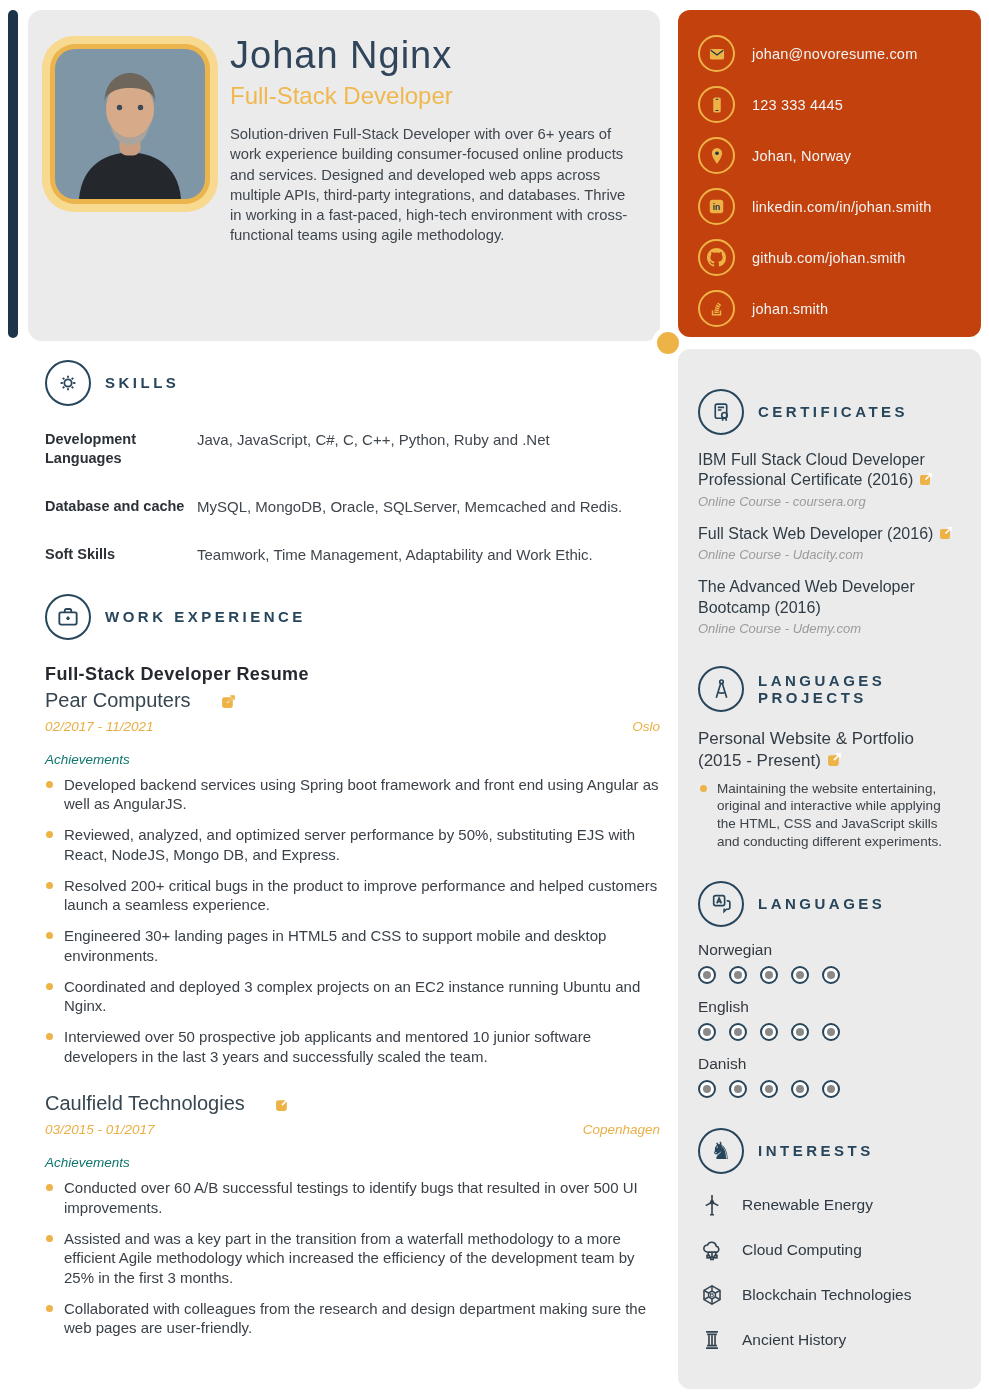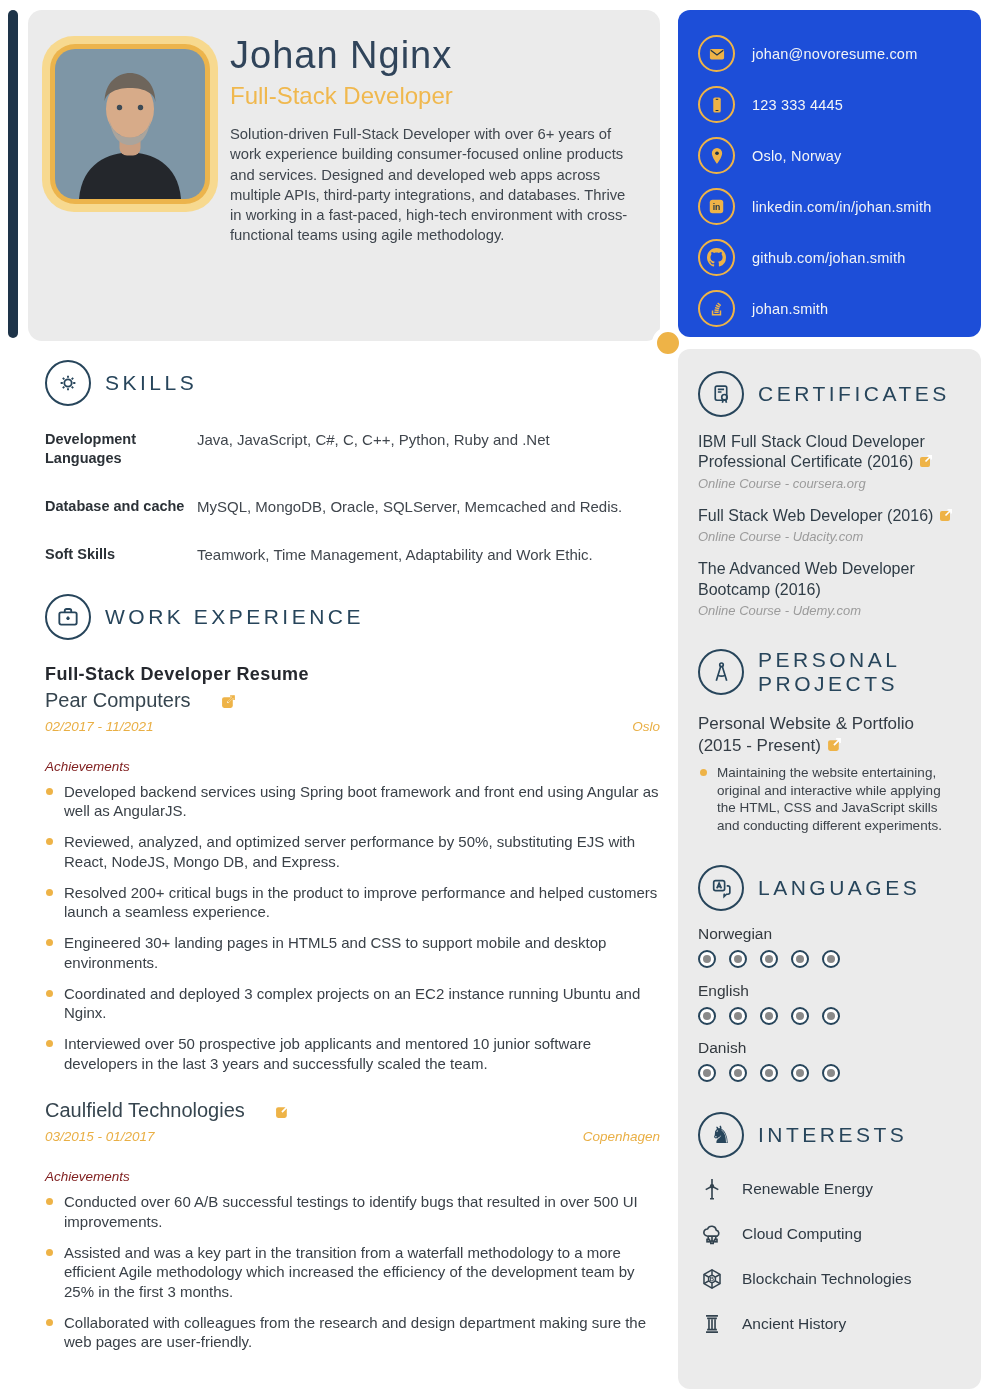--- a/index.html
+++ b/index.html
@@ -31,73 +31,73 @@
   .headline { position:absolute; left:202px; top:24px; width:408px; }
   .name { font-size:38px; font-weight:400; color:#30445a; letter-spacing:1px; }
   .job-title-header { font-size:24px; color:#f0b84e; margin-top:5px; font-weight:400; }
   .summary {
     margin-top:14px; font-size:14.8px; line-height:1.37; color:#3f464e; width:400px;
   }
 
   
   .contact-card {
     position:absolute; left:678px; top:10px; width:303px; height:327px;
-    background:#1d4ed8; border-radius:12px; padding:18px 14px 0 20px;
+    background:#c2410c; border-radius:12px; padding:18px 14px 0 20px;
   }
   .contact-row { display:flex; align-items:center; height:51px; gap:17px; }
   .c-icon {
     width:37px; height:37px; min-width:37px; border:2px solid #eeb347; border-radius:50%;
     display:flex; align-items:center; justify-content:center;
   }
   .contact-text { color:#f3f5f6; font-size:14.5px; letter-spacing:.2px; }
 
   .connector-dot {
     position:absolute; left:652px; top:327px; width:32px; height:32px;
     background:#eeb347; border:5px solid #ffffff; border-radius:50%;
   }
 
   
   .sec-head { display:flex; align-items:center; gap:14px; }
   .sec-icon {
     width:46px; height:46px; min-width:46px; border:2.5px solid #27455b; border-radius:50%;
     display:flex; align-items:center; justify-content:center; color:#27455b;
   }
   .sec-title {
-    font-size:21px; font-weight:400; color:#27455b; letter-spacing:3.5px; line-height:1.15;
+    font-size:15px; font-weight:700; color:#27455b; letter-spacing:3.5px; line-height:1.15;
   }
 
   
   .main-col { position:absolute; left:45px; top:360px; width:615px; }
   .skills-table { margin-top:24px; }
   .skill-row { display:flex; margin-bottom:29px; }
   .skill-label { width:152px; min-width:152px; font-weight:bold; font-size:14.5px; color:#2b3137; line-height:1.3; }
   .skill-value { font-size:15px; color:#40464d; line-height:1.3; }
 
   .work-section { margin-top:6px; }
   .job { margin-top:24px; }
   .job + .job { margin-top:26px; }
   .job-title { font-size:18px; font-weight:bold; color:#25282e; letter-spacing:.4px; }
   .company-line { display:flex; align-items:center; gap:24px; margin-top:4px; }
   .company { font-size:20px; color:#36454f; }
   .job-meta { display:flex; justify-content:space-between; margin-top:7px; font-style:italic; font-size:13.5px; color:#e9af45; }
-  .achievements-label { margin-top:25px; font-style:italic; font-size:13.5px; color:#7f1d1d; }
+  .achievements-label { margin-top:18px; font-style:italic; font-size:13.5px; color:#0f766e; }
   ul.bullets { list-style:none; margin-top:8px; }
   ul.bullets li {
     position:relative; padding-left:19px; font-size:15px; color:#3a4148;
     line-height:1.3; margin-bottom:11.5px;
   }
   ul.bullets li::before {
     content:""; position:absolute; left:1px; top:6px; width:7px; height:7px;
     border-radius:50%; background:#eeb347;
   }
 
   
   .right-card {
     position:absolute; left:678px; top:349px; width:303px; height:1040px;
-    background:#ebebeb; border-radius:12px; padding:22px 20px;
+    background:#ebebeb; border-radius:12px; padding:40px 20px;
   }
   .r-section { margin-bottom:30px; }
   .cert-item { margin-top:15px; }
   .cert-title { font-size:16px; color:#2f3c46; line-height:1.28; display:inline; }
   .cert-sub { font-style:italic; font-size:13px; color:#9b9b9b; margin-top:3px; }
   .link-badge {
     display:inline-flex; vertical-align:baseline; margin-left:6px; position:relative; top:1px;
   }
 
   .project-item { margin-top:16px; }
@@ -177,21 +177,21 @@
       <span class="contact-text">123 333 4445</span>
     </div>
 
     <div class="contact-row">
       <span class="c-icon">
         <svg width="20" height="20" viewBox="0 0 24 24">
             <path d="M12 2.5 a6.2 6.2 0 0 1 6.2 6.2 C18.2 13.5 12 21.5 12 21.5 S5.8 13.5 5.8 8.7 A6.2 6.2 0 0 1 12 2.5 Z" fill="#eeb347"></path>
             <circle cx="12" cy="8.7" r="2.2" fill="#1e3449"></circle>
           </svg>
       </span>
-      <span class="contact-text">Oslo, Norway</span>
+      <span class="contact-text">Johan, Norway</span>
     </div>
 
     <div class="contact-row">
       <span class="c-icon">
         <svg width="19" height="19" viewBox="0 0 24 24">
             <rect x="3.5" y="3.5" width="17" height="17" rx="3.5" fill="#eeb347"></rect>
             <text x="12" y="16.5" text-anchor="middle" font-family="Liberation Sans, sans-serif" font-size="11" font-weight="bold" fill="#1e3449">in</text>
           </svg>
       </span>
       <span class="contact-text">linkedin.com/in/johan.smith</span>
@@ -358,21 +358,21 @@
 
     <div class="r-section">
       <div class="sec-head">
         <span class="sec-icon">
           <svg width="25" height="25" viewBox="0 0 24 24" fill="none" stroke="#27455b" stroke-width="1.6">
             <circle cx="12" cy="4.6" r="1.7"></circle>
             <path d="M11.2 6.2 L7 20 M12.8 6.2 L17 20"></path>
             <path d="M8.6 14.6 a7 7 0 0 0 6.8 0"></path>
           </svg>
         </span>
-        <span class="sec-title" style="max-width:160px">PERSONAL PROJECTS</span>
+        <span class="sec-title" style="max-width:160px">LANGUAGES PROJECTS</span>
       </div>
 
       <div class="project-item">
         <span class="project-title">Personal Website &amp; Portfolio (2015 - Present)</span><span class="link-badge">
             <svg width="15" height="15" viewBox="0 0 14 14">
               <rect x="1" y="3" width="10" height="10" rx="2" fill="#eeb347"></rect>
               <path d="M6.5 7.5 L12.5 1.5 M8.5 1.8 h3.7 v3.7" stroke="#ffffff" stroke-width="1.6" fill="none"></path>
             </svg>
           </span>
         <div class="project-bullet">Maintaining the website entertaining, original and interactive while applying the HTML, CSS and JavaScript skills and conducting different experiments.</div>

